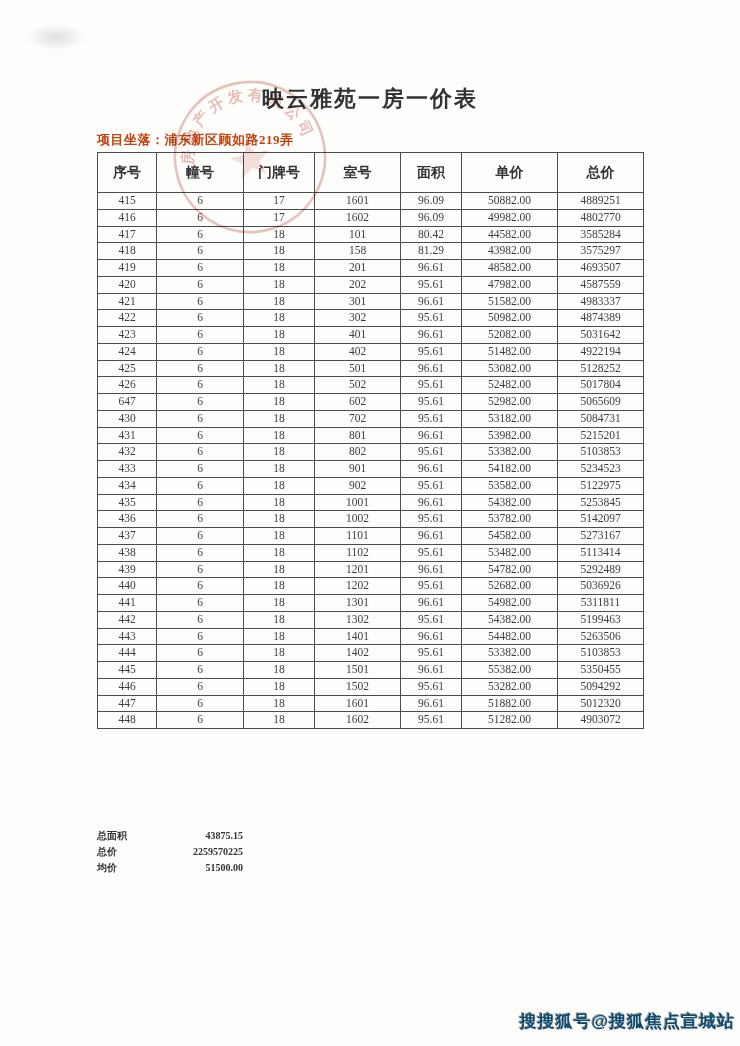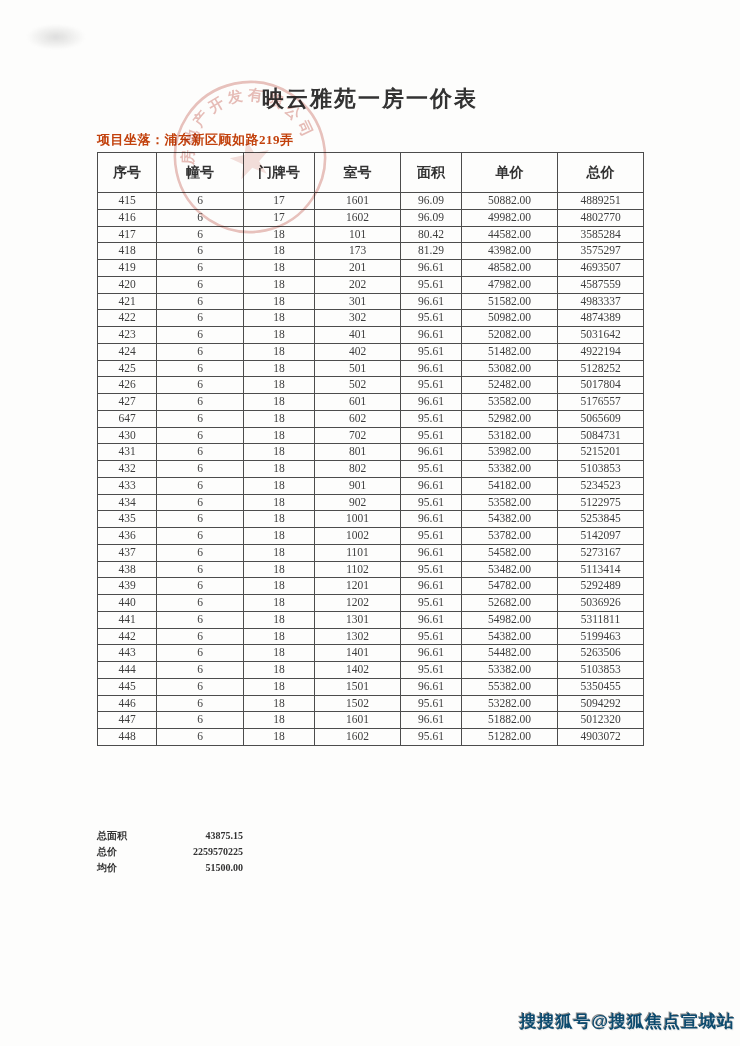--- a/index.html
+++ b/index.html
@@ -119,21 +119,21 @@
           <td>18</td>
           <td>101</td>
           <td>80.42</td>
           <td>44582.00</td>
           <td>3585284</td>
         </tr>
         <tr>
           <td>418</td>
           <td>6</td>
           <td>18</td>
-          <td>173</td>
+          <td>158</td>
           <td>81.29</td>
           <td>43982.00</td>
           <td>3575297</td>
         </tr>
         <tr>
           <td>419</td>
           <td>6</td>
           <td>18</td>
           <td>201</td>
           <td>96.61</td>
@@ -195,29 +195,20 @@
           <td>5128252</td>
         </tr>
         <tr>
           <td>426</td>
           <td>6</td>
           <td>18</td>
           <td>502</td>
           <td>95.61</td>
           <td>52482.00</td>
           <td>5017804</td>
-        </tr>
-        <tr>
-          <td>427</td>
-          <td>6</td>
-          <td>18</td>
-          <td>601</td>
-          <td>96.61</td>
-          <td>53582.00</td>
-          <td>5176557</td>
         </tr>
         <tr>
           <td>647</td>
           <td>6</td>
           <td>18</td>
           <td>602</td>
           <td>95.61</td>
           <td>52982.00</td>
           <td>5065609</td>
         </tr>

